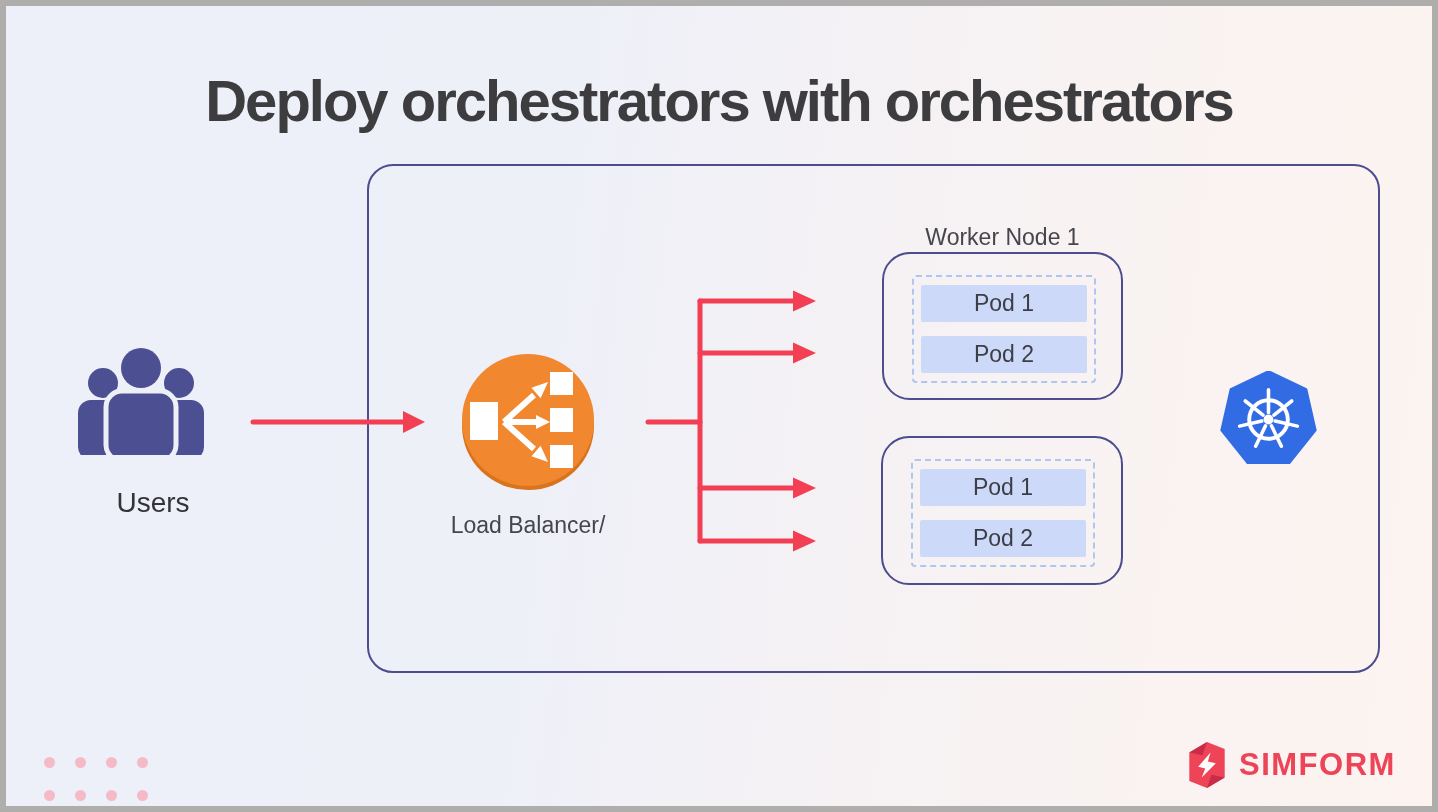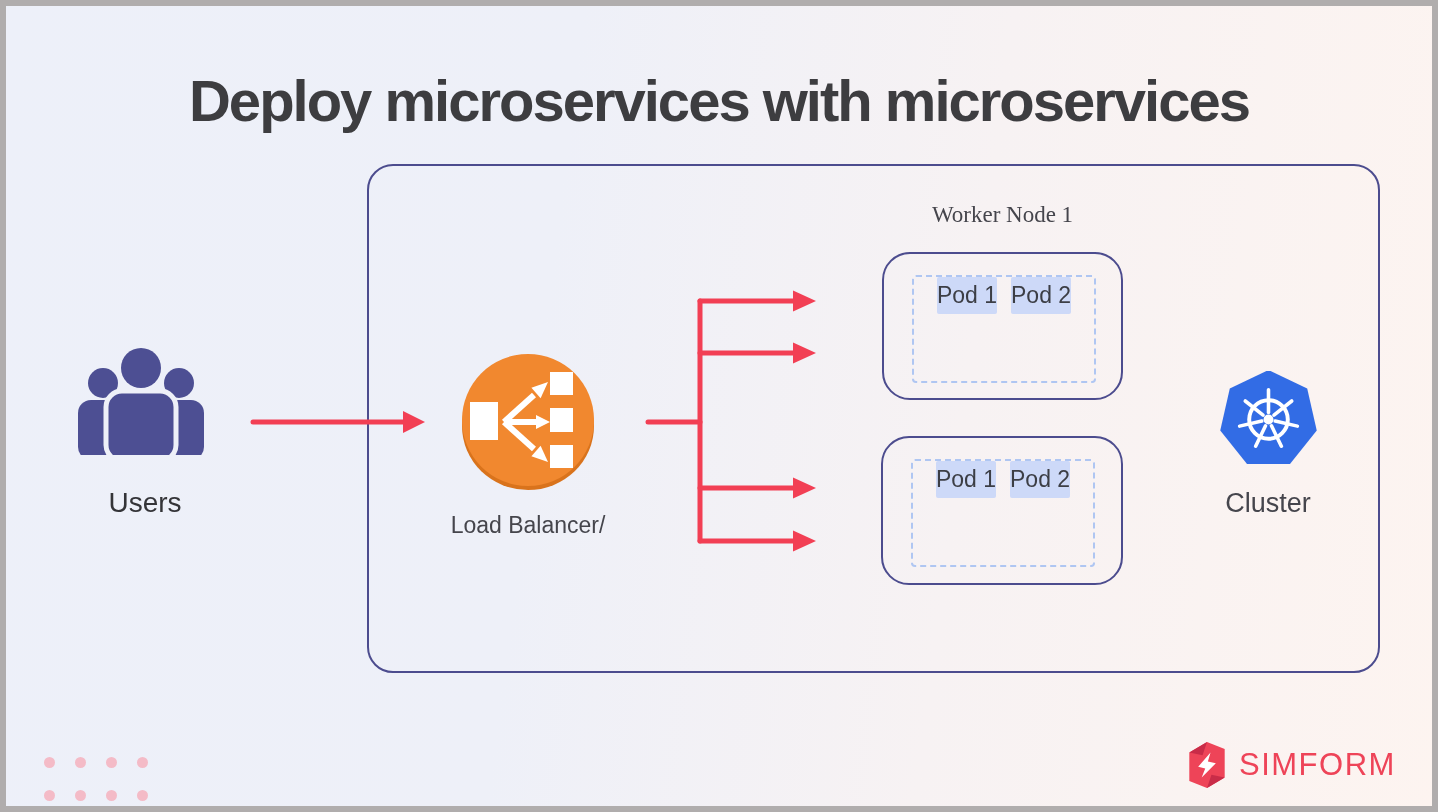--- a/index.html
+++ b/index.html
@@ -14,42 +14,42 @@
   .frame{
     position:absolute;inset:0;border:6px solid #b0adad;pointer-events:none;z-index:60;
   }
   .title{
     position:absolute;top:28px;left:0;width:100%;text-align:center;
     font-size:58px;font-weight:700;letter-spacing:-2px;color:var(--text-dark,#3d3d40);
     z-index:10;
   }
   .abs{position:absolute;}
   .label{color:var(--label-gray,#45454c);text-align:center;z-index:10;}
-  .users-label{left:65px;top:487px;width:160px;font-size:28px;color:#343438;}
+  .users-label{left:73px;top:487px;width:160px;font-size:28px;color:#343438;}
   .lb-label{left:398px;top:511px;width:260px;font-size:23px;line-height:29px;}
   .k8s-label{left:1158px;top:486px;width:220px;font-size:27px;line-height:34px;}
 
   .cluster-box{
     left:367px;top:164px;width:1013px;height:509px;
     border:2.5px solid var(--indigo-border,#4c4c8e);border-radius:26px;
     box-sizing:border-box;z-index:1;
   }
   .node-box{
     border:2px solid var(--indigo-border,#4c4c8e);border-radius:28px;
     box-sizing:border-box;z-index:4;
   }
   .node1-box{left:882px;top:252px;width:241px;height:148px;}
   .node2-box{left:881px;top:436px;width:242px;height:149px;}
   .node-label{width:241px;font-size:23px;}
-  .node1-label{left:882px;top:202px;font-family:Liberation Serif, serif;}
+  .node1-label{left:882px;top:224px;}
   .node2-label{left:881px;top:598px;}
   .pod-group{
     position:absolute;left:28px;top:21px;width:184px;height:108px;
     border:2px dashed var(--pod-dash,#afc6f2);border-radius:4px;box-sizing:border-box;
-    display:flex;flex-direction:row;justify-content:center;gap:14px;padding:0 7px;
+    display:flex;flex-direction:column;justify-content:center;gap:14px;padding:0 7px;
   }
   .pod{
     height:37px;background:var(--pod-fill,#cdd9f8);border-radius:2px;
     display:flex;align-items:center;justify-content:center;
     font-size:23px;color:#3c3e45;
   }
   .arrows{left:0;top:0;width:1438px;height:812px;z-index:3;pointer-events:none;}
   .red-stroke{stroke:var(--arrow-red,#f23f54);stroke-width:5;fill:none;stroke-linecap:round;}
   .red-fill{fill:var(--arrow-red,#f23f54);}
   .indigo-fill{fill:var(--users-indigo,#4d4f93);}
@@ -57,34 +57,34 @@
   .white-fill{fill:#ffffff;}
   .white-stroke{stroke:#ffffff;fill:none;}
   .orange-fill{fill:var(--lb-orange,#f1882f);}
   .orange-dark-fill{fill:var(--lb-orange-dark,#d9731c);}
   .k8s-fill{fill:var(--k8s-blue,#326ce5);}
   .brand-fill{fill:var(--brand-red,#ee4458);}
   .brand-dark-fill{fill:#c92c48;}
 
   .simform{left:1184px;top:739px;display:flex;align-items:center;gap:9px;z-index:10;}
   .simform-text{
-    font-size:31px;font-weight:400;letter-spacing:1.5px;color:var(--brand-red,#ee4458);text-align:center;
+    font-size:31px;font-weight:700;letter-spacing:1.5px;color:var(--brand-red,#ee4458);text-align:center;
   }
   .dots{
     left:44px;top:757px;display:grid;grid-template-columns:repeat(4,11px);
     grid-auto-rows:11px;column-gap:20px;row-gap:22px;z-index:5;
   }
   .dot{width:11px;height:11px;border-radius:50%;background:var(--dot-pink,#f4bbc7);}
 </style>
 </head>
 <body>
 
 <div class="canvas">
 
-  <h1 class="title">Deploy microservices with microservices</h1>
+  <h1 class="title">Deploy orchestrators with orchestrators</h1>
 
   <svg class="abs" style="left:72px;top:343px;z-index:4;" width="138" height="112" viewBox="0 0 138 112">
     <circle class="indigo-fill" cx="31" cy="40" r="15"></circle>
     <rect class="indigo-fill" x="6" y="57" width="50" height="60" rx="13"></rect>
     <circle class="indigo-fill" cx="107" cy="40" r="15"></circle>
     <rect class="indigo-fill" x="82" y="57" width="50" height="60" rx="13"></rect>
     <circle class="indigo-fill" cx="69" cy="25" r="20"></circle>
     <rect class="indigo-fill bg-stroke" x="34" y="48" width="70" height="70" rx="16"></rect>
   </svg>
   <div class="abs label users-label">Users</div>
@@ -149,21 +149,20 @@
       <line x1="50" y1="42" x2="50" y2="19"></line>
       <line x1="55.5" y1="44.6" x2="73.5" y2="30.3"></line>
       <line x1="56.8" y1="50.6" x2="79.2" y2="55.7"></line>
       <line x1="53" y1="55.3" x2="63" y2="76"></line>
       <line x1="47" y1="55.3" x2="37" y2="76"></line>
       <line x1="43.2" y1="50.6" x2="20.8" y2="55.7"></line>
       <line x1="44.5" y1="44.6" x2="26.5" y2="30.3"></line>
     </g>
   </svg>
   <div class="abs label k8s-label">
-    <div>Cluster</div>
   </div>
 
   <div class="abs simform">
     <svg width="46" height="52" viewBox="0 0 52 56">
       <polygon class="brand-fill" points="6,14 26,2 46,10 46,42 26,54 6,46"></polygon>
       <polygon class="brand-dark-fill" points="6,14 26,2 21,17"></polygon>
       <polygon class="brand-dark-fill" points="46,42 26,54 31,39"></polygon>
       <polygon class="white-fill" points="30,14 16,30 24,32 20,42 36,26 27,24"></polygon>
     </svg>
     <span class="simform-text">SIMFORM</span>

